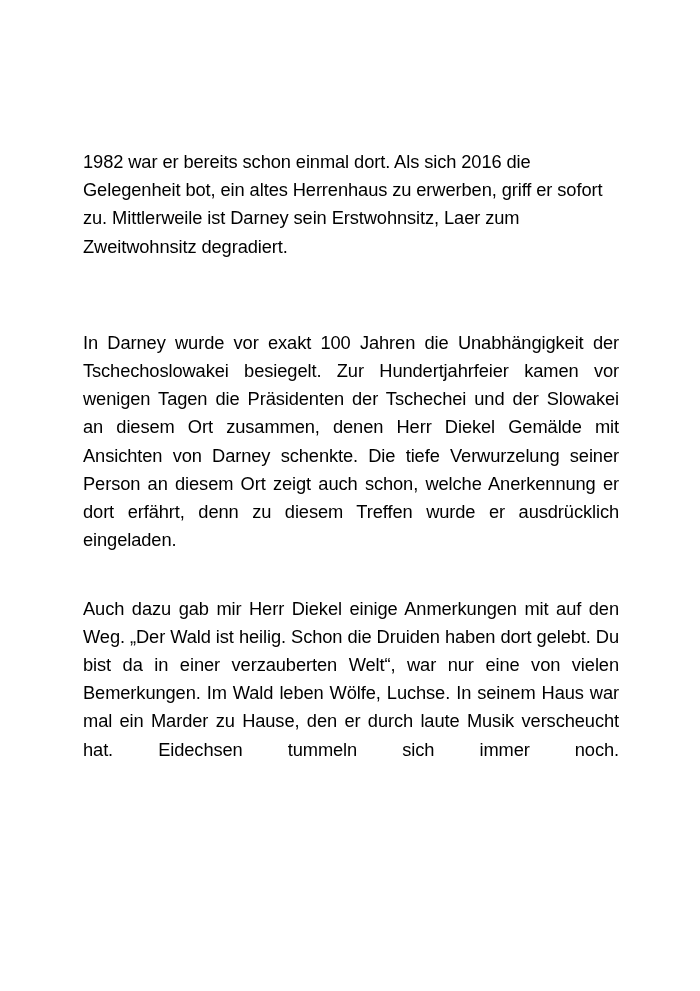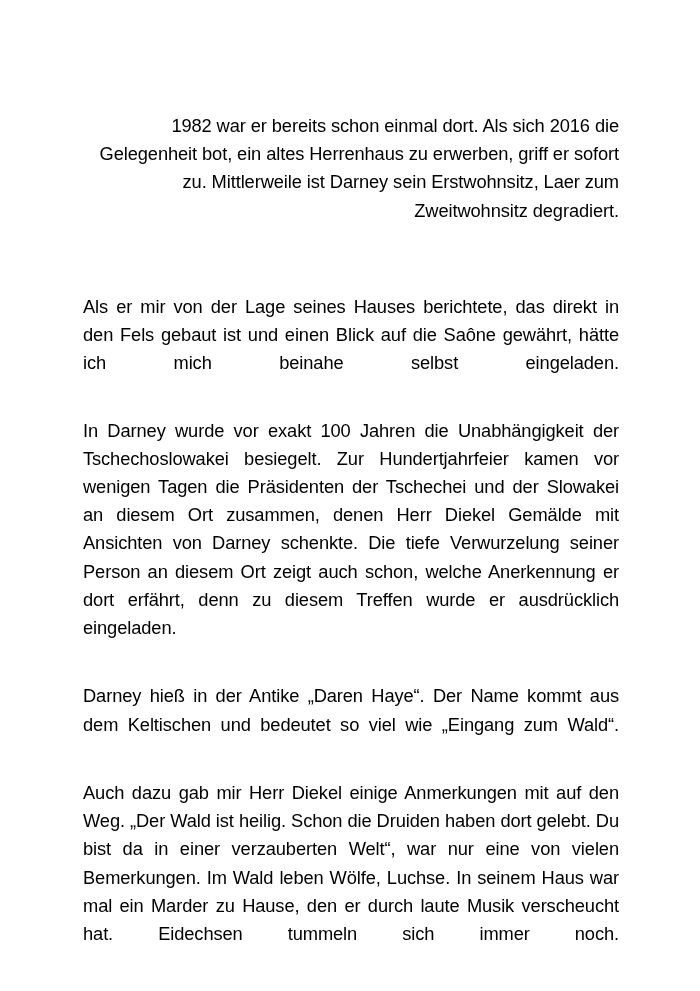--- a/index.html
+++ b/index.html
@@ -40,21 +40,22 @@
     hyphens: none;
     -webkit-hyphens: none;
   }
   
   .para::after {
     content: "";
     display: inline-block;
     width: 100%;
   }
   .para.no-justify {
-    text-align: right;
+    text-align: left;
+    margin-top: 36px;
   }
   .para.no-justify::after {
     content: none;
   }
   
   .para.gap-large {
     margin-bottom: 68px;
   }
   .para.gap-small {
     margin-bottom: 11px;
@@ -64,23 +65,21 @@
   }
 </style>
 </head>
 <body>
 
 <div class="page">
   <div class="text-column">
 
     <p class="para no-justify gap-large">1982 war er bereits schon einmal dort. Als sich 2016 die Gelegenheit bot, ein altes Herrenhaus zu erwerben, griff er sofort zu. Mittlerweile ist Darney sein Erstwohnsitz, Laer zum Zweitwohnsitz degradiert.</p>
 
-    <p class="para gap-small">Als er mir von der Lage seines Hauses berichtete, das direkt in den Fels gebaut ist und einen Blick auf die Saône gewährt, hätte ich mich beinahe selbst eingeladen.</p>
 
 
     <p class="para">In Darney wurde vor exakt 100 Jahren die Unabhängigkeit der Tschechoslowakei besiegelt. Zur Hundertjahrfeier kamen vor wenigen Tagen die Präsidenten der Tschechei und der Slowakei an diesem Ort zusammen, denen Herr Diekel Gemälde mit Ansichten von Darney schenkte. Die tiefe Verwurzelung seiner Person an diesem Ort zeigt auch schon, welche Anerkennung er dort erfährt, denn zu diesem Treffen wurde er ausdrücklich eingeladen.</p>
 
-    <p class="para">Darney hieß in der Antike „Daren Haye“. Der Name kommt aus dem Keltischen und bedeutet so viel wie „Eingang zum Wald“.</p>
 
     <p class="para">Auch dazu gab mir Herr Diekel einige Anmerkungen mit auf den Weg. „Der Wald ist heilig. Schon die Druiden haben dort gelebt. Du bist da in einer verzauberten Welt“, war nur eine von vielen Bemerkungen. Im Wald leben Wölfe, Luchse. In seinem Haus war mal ein Marder zu Hause, den er durch laute Musik verscheucht hat. Eidechsen tummeln sich immer noch.</p>
 
   </div>
 </div>
 
 </body></html>

